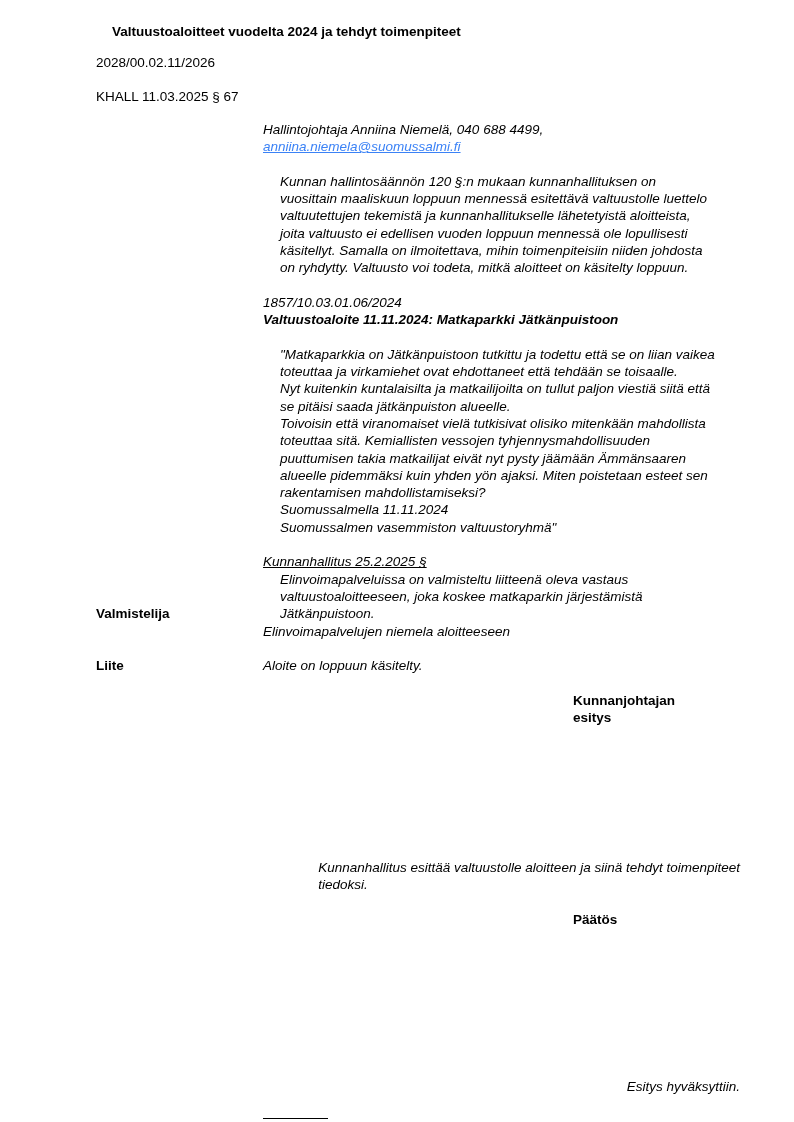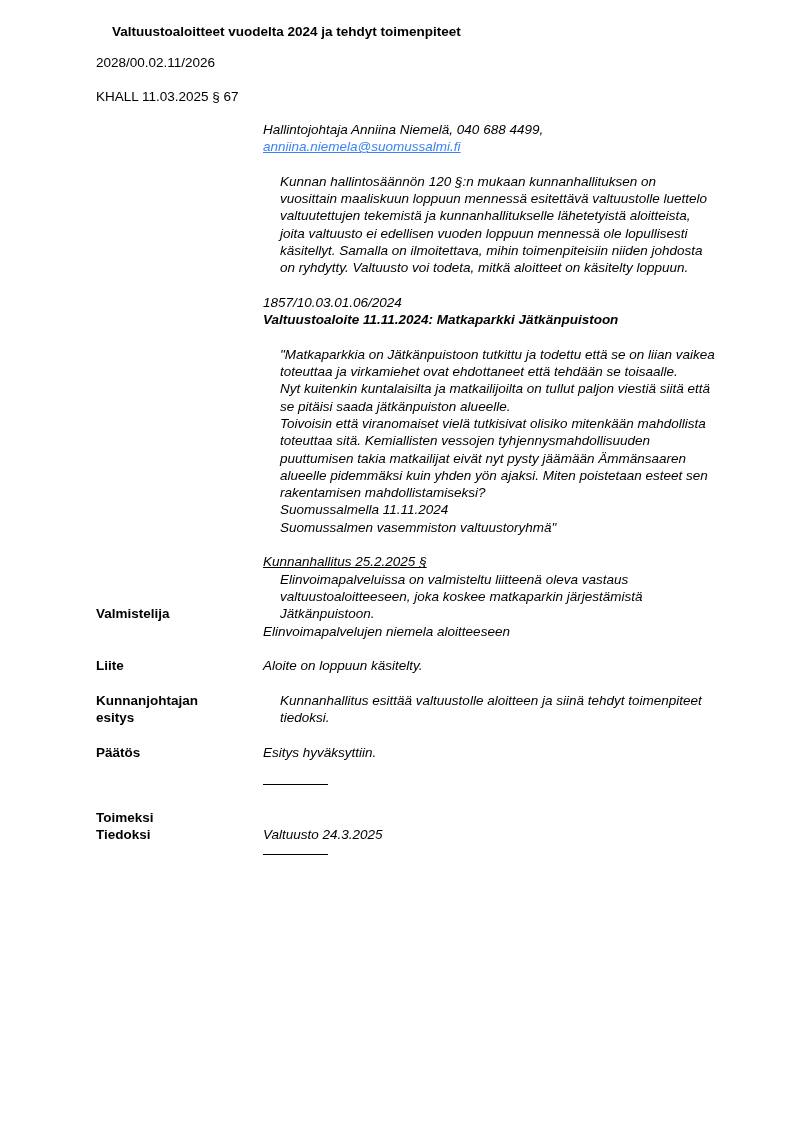--- a/index.html
+++ b/index.html
@@ -52,21 +52,21 @@
     font-weight: bold;
   }
   .underlined {
     text-decoration: underline;
   }
   .email-link {
     color: #3b82f6;
     text-decoration: underline;
     cursor: pointer;
   }
-  .gap-1 { margin-top: 17.3px; }
+  .gap-1 { margin-top: 17.3px; flex-direction: column; }
   .rule {
     border: 0;
     border-top: 1px solid #000000;
     width: 65px;
     margin: 0 0 0 167px;
   }
   .rule-1 { margin-top: 23px; }
   .row-toimeksi { margin-top: 24px; }
   .rule-2 { margin-top: 11px; }
 </style>

